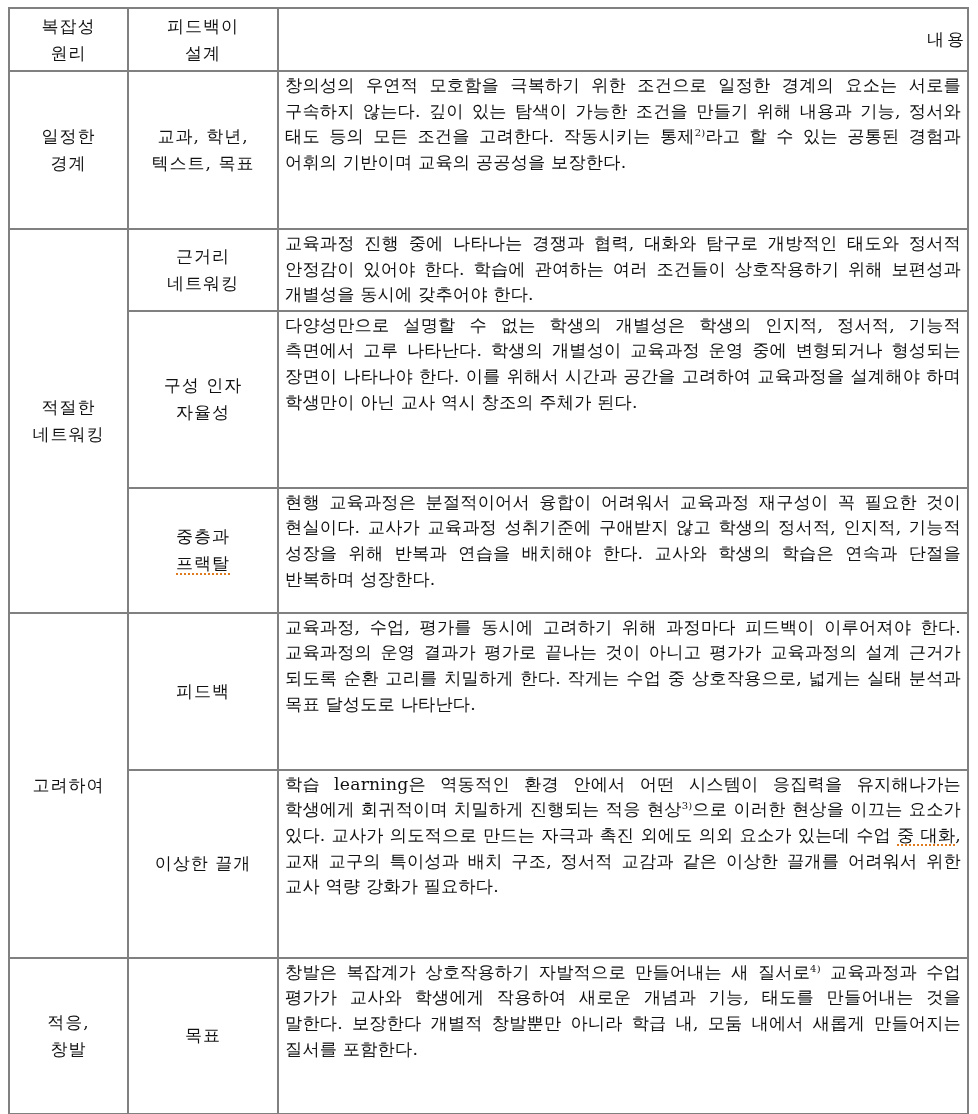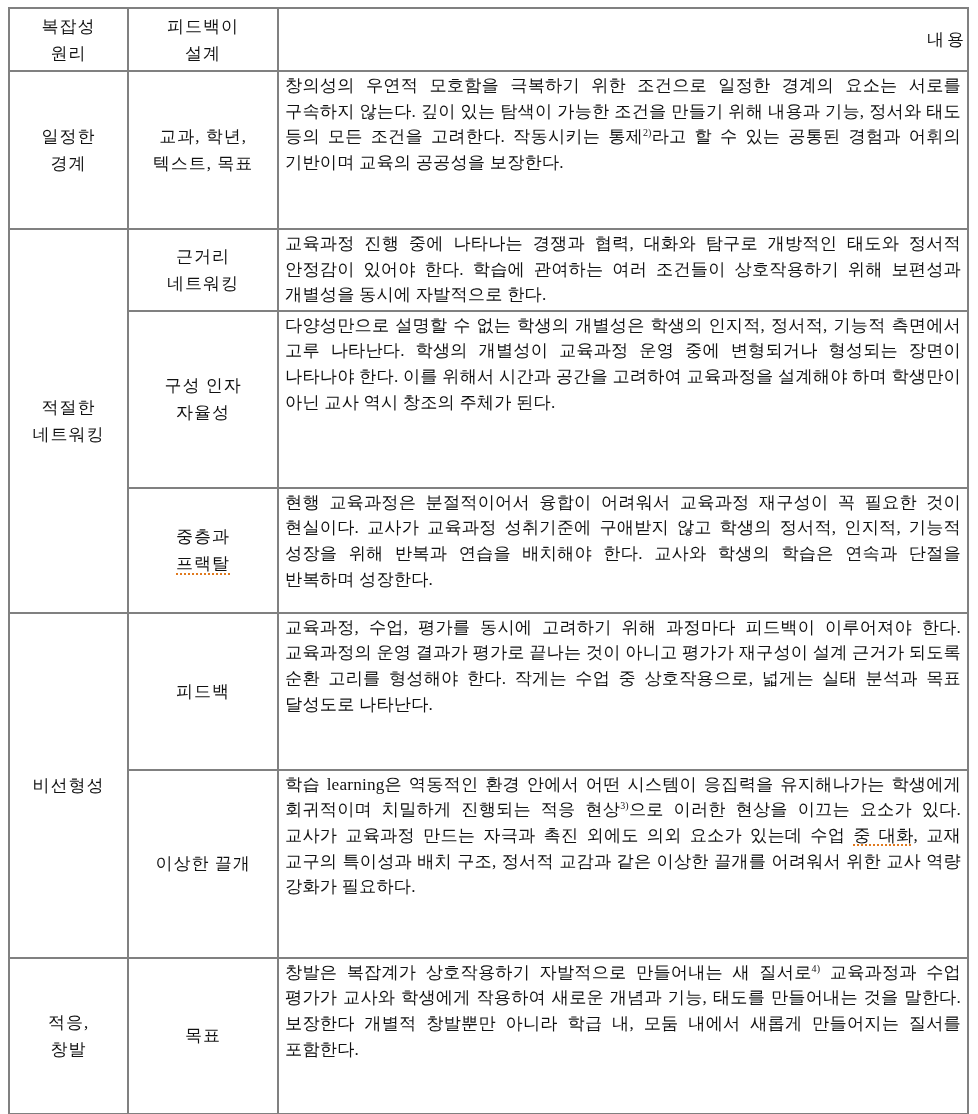--- a/index.html
+++ b/index.html
@@ -15,21 +15,20 @@
       font-family: "DejaVu Serif", "Liberation Serif", serif;
       color: #111111;
     }
     table.principles {
       position: absolute;
       left: 8px;
       top: 7px;
       width: 796px;
       border-collapse: collapse;
       table-layout: fixed;
-      font-family: Liberation Serif, serif;
     }
     table.principles td, table.principles th {
       border: 2px solid #808080;
       padding: 0;
       vertical-align: middle;
       font-weight: normal;
     }
     .col1 { width: 119px; }
     .col2 { width: 150px; }
     .col3 { width: 690px; }
@@ -102,54 +101,54 @@
 
   <tr style="height:73px;">
     <td class="center" rowspan="3">
       <span class="line">적절한</span>
       <span class="line">네트워킹</span>
     </td>
     <td class="center">
       <span class="line">근거리</span>
       <span class="line">네트워킹</span>
     </td>
-    <td class="content">교육과정 진행 중에 나타나는 경쟁과 협력, 대화와 탐구로 개방적인 태도와 정서적 안정감이 있어야 한다. 학습에 관여하는 여러 조건들이 상호작용하기 위해 보편성과 개별성을 동시에 자발적으로 한다.</td>
+    <td class="content">교육과정 진행 중에 나타나는 경쟁과 협력, 대화와 탐구로 개방적인 태도와 정서적 안정감이 있어야 한다. 학습에 관여하는 여러 조건들이 상호작용하기 위해 보편성과 개별성을 동시에 갖추어야 한다.</td>
   </tr>
 
   <tr style="height:177px;">
     <td class="center">
       <span class="line">구성 인자</span>
       <span class="line">자율성</span>
     </td>
     <td class="content">다양성만으로 설명할 수 없는 학생의 개별성은 학생의 인지적, 정서적, 기능적 측면에서 고루 나타난다. 학생의 개별성이 교육과정 운영 중에 변형되거나 형성되는 장면이 나타나야 한다. 이를 위해서 시간과 공간을 고려하여 교육과정을 설계해야 하며 학생만이 아닌 교사 역시 창조의 주체가 된다.</td>
   </tr>
 
   <tr style="height:125px;">
     <td class="center">
       <span class="line">중층과</span>
       <span class="line spell-wrap"><span class="spell">프랙탈</span></span>
     </td>
     <td class="content">현행 교육과정은 분절적이어서 융합이 어려워서 교육과정 재구성이 꼭 필요한 것이 현실이다. 교사가 교육과정 성취기준에 구애받지 않고 학생의 정서적, 인지적, 기능적 성장을 위해 반복과 연습을 배치해야 한다. 교사와 학생의 학습은 연속과 단절을 반복하며 성장한다.</td>
   </tr>
 
   <tr style="height:157px;">
     <td class="center" rowspan="2">
-      <span class="line">비선형성</span>
+      <span class="line">고려하여</span>
     </td>
     <td class="center">
       <span class="line">피드백</span>
     </td>
-    <td class="content">교육과정, 수업, 평가를 동시에 고려하기 위해 과정마다 피드백이 이루어져야 한다. 교육과정의 운영 결과가 평가로 끝나는 것이 아니고 평가가 재구성이 설계 근거가 되도록 순환 고리를 형성해야 한다. 작게는 수업 중 상호작용으로, 넓게는 실태 분석과 목표 달성도로 나타난다.</td>
+    <td class="content">교육과정, 수업, 평가를 동시에 고려하기 위해 과정마다 피드백이 이루어져야 한다. 교육과정의 운영 결과가 평가로 끝나는 것이 아니고 평가가 교육과정의 설계 근거가 되도록 순환 고리를 치밀하게 한다. 작게는 수업 중 상호작용으로, 넓게는 실태 분석과 목표 달성도로 나타난다.</td>
   </tr>
 
   <tr style="height:188px;">
     <td class="center">
       <span class="line">이상한 끌개</span>
     </td>
-    <td class="content"><span>학습 learning은 역동적인 환경 안에서 어떤 시스템이 응집력을 유지해나가는 학생에게 회귀적이며 치밀하게 진행되는 적응 현상</span><sup>3)</sup><span>으로 이러한 현상을 이끄는 요소가 있다. 교사가 교육과정 만드는 자극과 촉진 외에도 의외 요소가 있는데 수업 </span><span class="spell">중 대화</span><span>, 교재 교구의 특이성과 배치 구조, 정서적 교감과 같은 이상한 끌개를 어려워서 위한 교사 역량 강화가 필요하다.</span></td>
+    <td class="content"><span>학습 learning은 역동적인 환경 안에서 어떤 시스템이 응집력을 유지해나가는 학생에게 회귀적이며 치밀하게 진행되는 적응 현상</span><sup>3)</sup><span>으로 이러한 현상을 이끄는 요소가 있다. 교사가 의도적으로 만드는 자극과 촉진 외에도 의외 요소가 있는데 수업 </span><span class="spell">중 대화</span><span>, 교재 교구의 특이성과 배치 구조, 정서적 교감과 같은 이상한 끌개를 어려워서 위한 교사 역량 강화가 필요하다.</span></td>
   </tr>
 
   <tr style="height:156px;">
     <td class="center">
       <span class="line">적응,</span>
       <span class="line">창발</span>
     </td>
     <td class="center">
       <span class="line">목표</span>
     </td>

